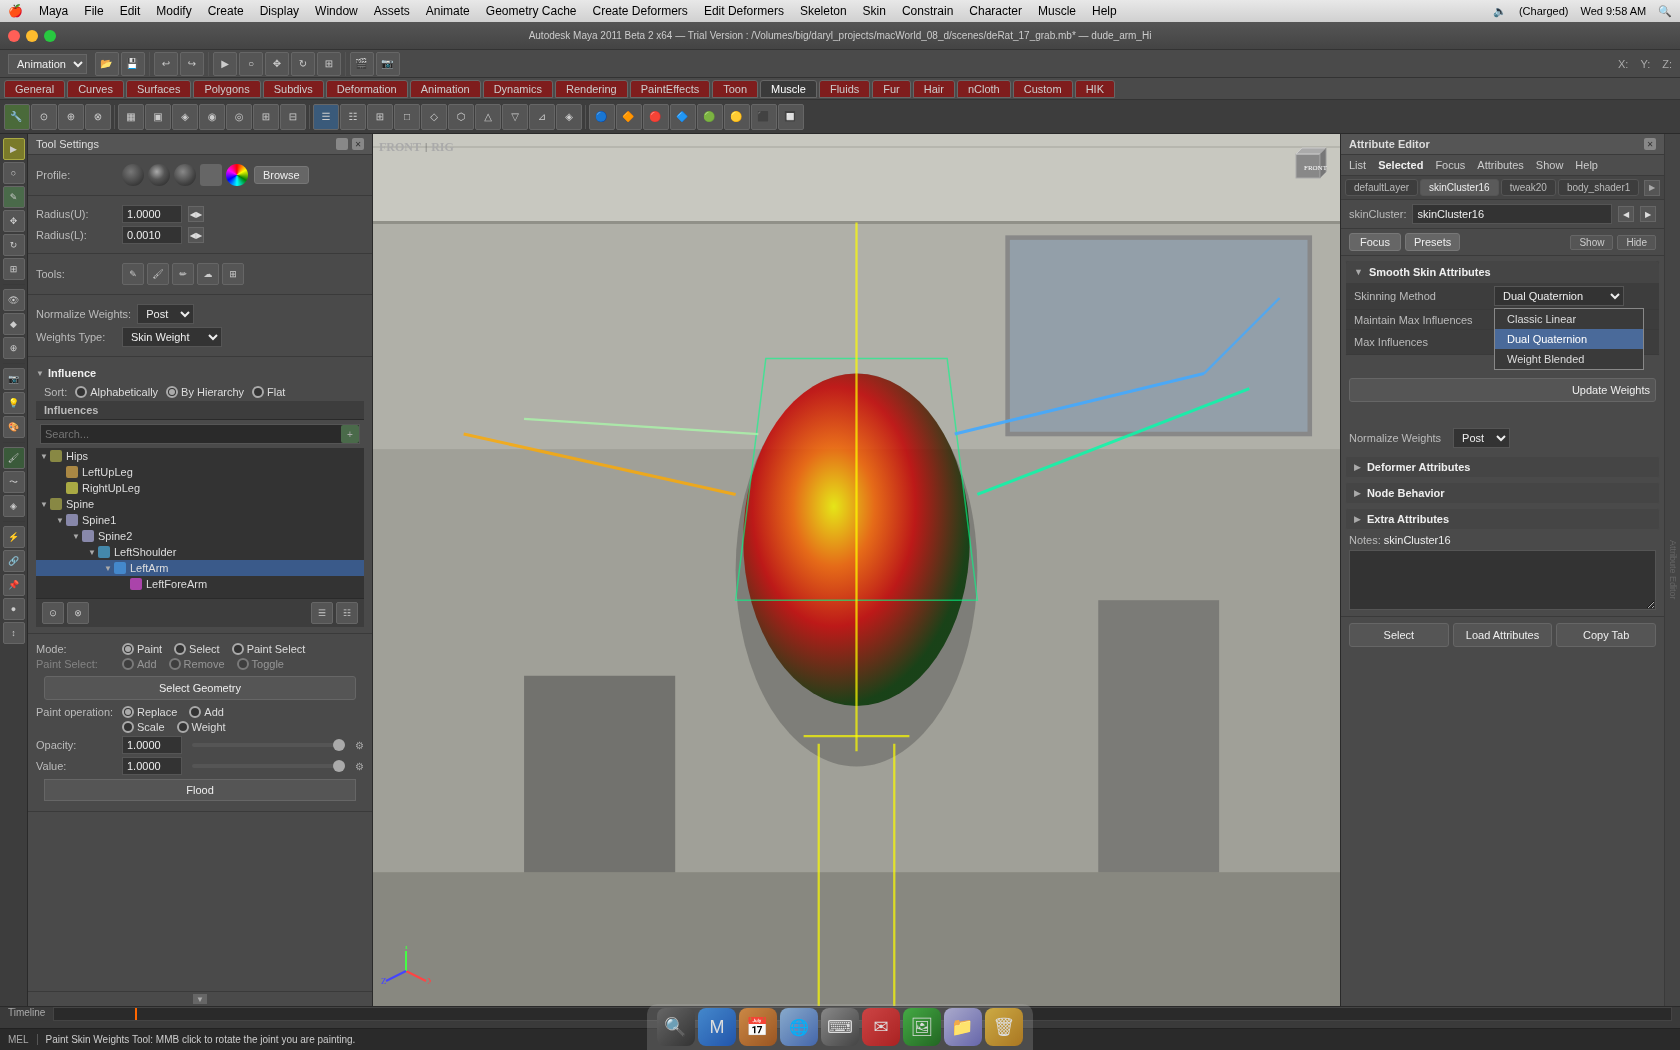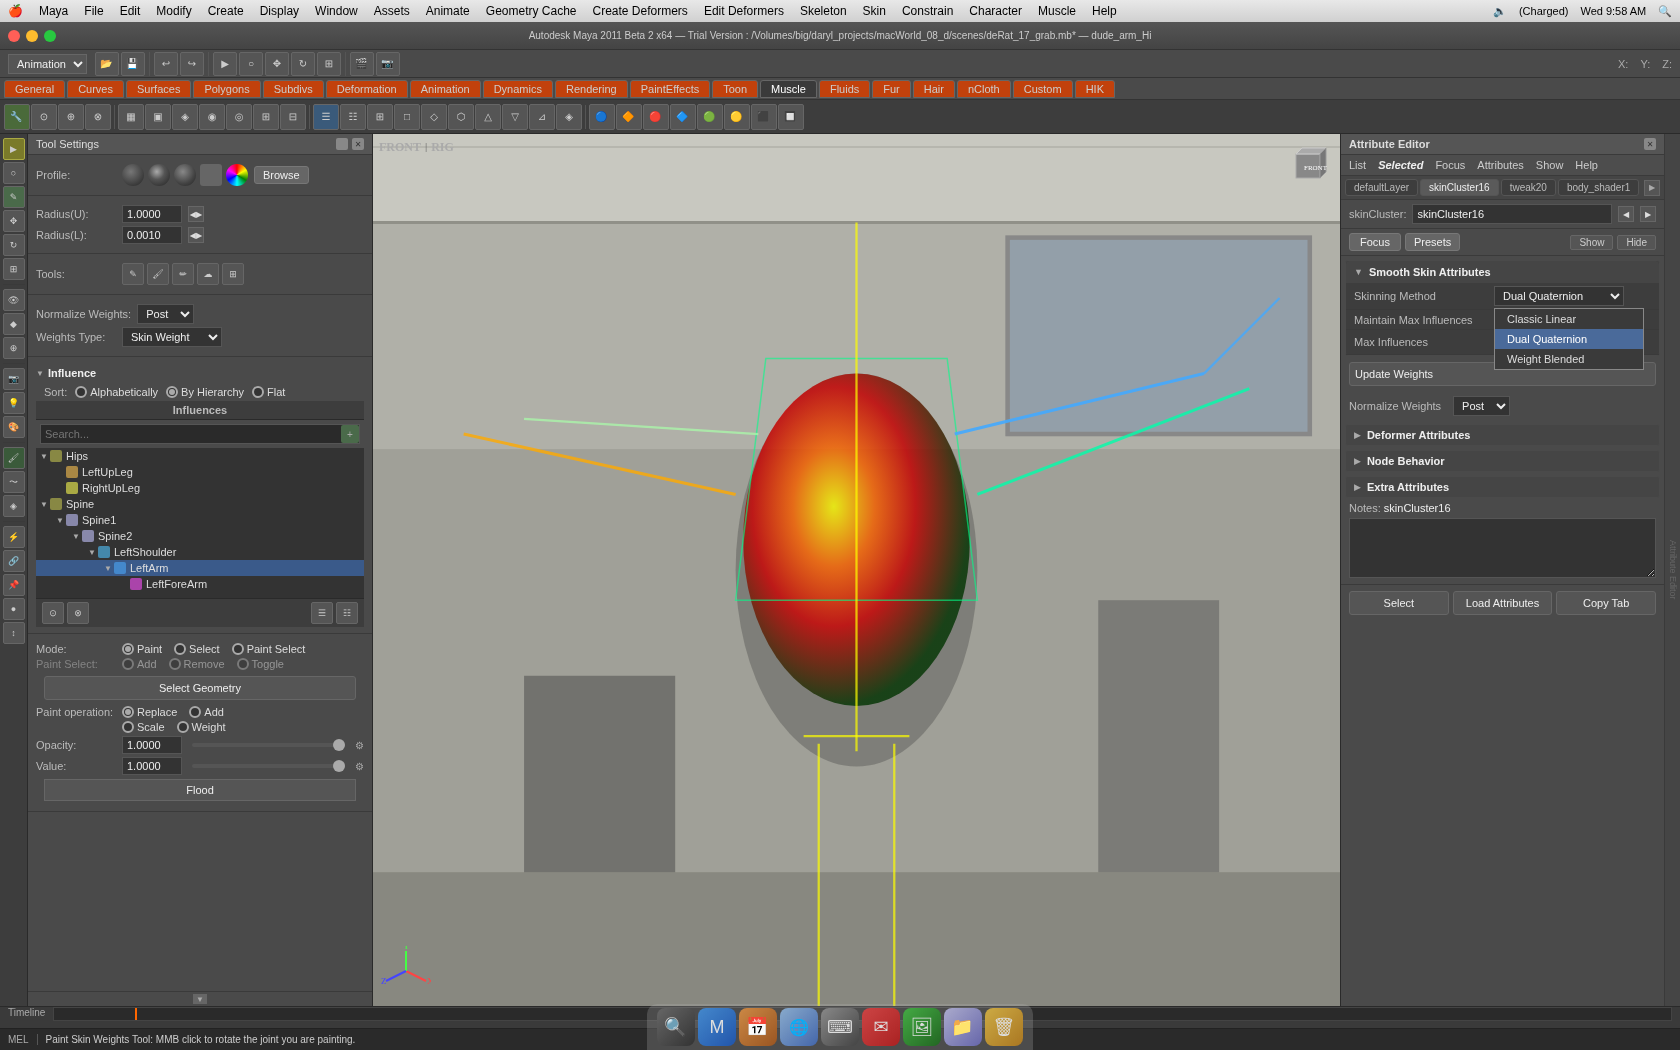--- a/index.html
+++ b/index.html
@@ -13,21 +13,21 @@
     
     #titlebar { width: 100%; height: 28px; background: linear-gradient(to bottom, #555, #444); display: flex; align-items: center; justify-content: center; color: #ccc; font-size: 11px; border-bottom: 1px solid #333; }
     #titlebar .traffic-lights { position: absolute; left: 8px; display: flex; gap: 6px; }
     #titlebar .tl { width: 12px; height: 12px; border-radius: 50%; }
     #titlebar .tl-red { background: #ff5f57; }
     #titlebar .tl-yellow { background: #febc2e; }
     #titlebar .tl-green { background: #28c840; }
 
     
     #shelf-tabs { width: 100%; height: 22px; background: #4a4a4a; display: flex; align-items: center; padding: 0 4px; gap: 2px; border-bottom: 1px solid #333; }
-    .shelf-tab { padding: 2px 10px; background: #c2410c; border: 1px solid #666; border-radius: 3px 3px 0 0; cursor: pointer; font-size: 11px; color: #ccc; }
+    .shelf-tab { padding: 2px 10px; background: #7f1d1d; border: 1px solid #666; border-radius: 3px 3px 0 0; cursor: pointer; font-size: 11px; color: #ccc; }
     .shelf-tab.active { background: #3a3a3a; color: #fff; }
     .toolbar-icon { width: 24px; height: 24px; background: #555; border: 1px solid #666; border-radius: 2px; display: flex; align-items: center; justify-content: center; cursor: pointer; font-size: 10px; color: #ccc; flex-shrink: 0; }
     .toolbar-sep { width: 1px; height: 24px; background: #555; margin: 0 2px; }
 
     
     #main-layout { display: flex; width: 100%; height: calc(1050px - 22px - 28px - 22px - 36px - 22px - 22px); }
 
     
     #left-toolbar { width: 28px; background: #3d3d3d; border-right: 1px solid #2a2a2a; display: flex; flex-direction: column; align-items: center; padding: 4px 0; gap: 2px; flex-shrink: 0; }
     .left-tool { width: 22px; height: 22px; background: #555; border: 1px solid #666; border-radius: 2px; display: flex; align-items: center; justify-content: center; cursor: pointer; font-size: 9px; color: #ccc; }
@@ -107,21 +107,21 @@
     .attr-section-header { display: flex; align-items: center; gap: 6px; padding: 5px 8px; background: #454545; border-radius: 3px 3px 0 0; cursor: pointer; }
     .attr-section-arrow { font-size: 9px; color: #aaa; }
     .attr-section-title { font-size: 11px; font-weight: bold; color: #eee; }
 
     .attr-row { display: flex; align-items: center; padding: 3px 8px; border-bottom: 1px solid #3a3a3a; }
     .attr-row-label { width: 140px; color: #bbb; font-size: 11px; }
     .attr-row-value { flex: 1; display: flex; align-items: center; gap: 4px; }
     .attr-checkbox { cursor: pointer; }
     .attr-num-input { width: 50px; height: 18px; background: #333; border: 1px solid #555; color: #eee; font-size: 11px; padding: 0 4px; }
 
-    .update-weights-btn { margin: 6px 8px; padding: 5px; background: #555; border: 1px solid #666; border-radius: 3px; cursor: pointer; color: #eee; font-size: 11px; text-align: left; }
+    .update-weights-btn { margin: 22px 8px; padding: 5px; background: #555; border: 1px solid #666; border-radius: 3px; cursor: pointer; color: #eee; font-size: 11px; text-align: right; }
 
     .normalize-row { display: flex; align-items: center; padding: 4px 8px; gap: 8px; }
 
     .collapsible-section { margin: 4px; }
     .coll-header { display: flex; align-items: center; gap: 6px; padding: 4px 8px; background: #454545; border: 1px solid #4a4a4a; cursor: pointer; border-radius: 3px; }
     .coll-arrow { font-size: 9px; color: #aaa; }
     .coll-title { font-size: 11px; font-weight: bold; color: #eee; }
 
     .notes-section { margin: 4px 8px; }
     .notes-label { color: #bbb; font-size: 11px; margin-bottom: 4px; }
@@ -152,21 +152,21 @@
       background: 
         radial-gradient(ellipse at 50% 20%, #c0bfba 0%, #a0a090 30%, #808070 60%, #606050 100%);
       position: relative;
       overflow: hidden;
       font-family: Liberation Serif, serif;
     }
 
     .sort-row { display: flex; align-items: flex-start; gap: 8px; padding: 3px 8px; }
     .sort-label { color: #bbb; font-size: 11px; }
 
-    .inf-header-label { padding: 3px 8px; color: #bbb; font-size: 11px; font-weight: bold; background: #3d3d3d; border-bottom: 1px solid #2a2a2a; text-align: center; }
+    .inf-header-label { padding: 3px 8px; color: #bbb; font-size: 11px; font-weight: bold; background: #3d3d3d; border-bottom: 1px solid #2a2a2a; }
   </style>
 </head>
 <body>
 
 <div id="menubar">
   <span>🍎</span>
   <span>Maya</span>
   <span>File</span>
   <span>Edit</span>
   <span>Modify</span>
@@ -674,21 +674,21 @@
 
     <div style="width:calc(100% - 16px);">
 
       <div id="attr-editor-header">
         <span id="attr-editor-title">Attribute Editor</span>
         <div style="width:12px;height:12px;background:#888;border-radius:2px;cursor:pointer;font-size:8px;display:flex;align-items:center;justify-content:center;color:#333;">✕</div>
       </div>
 
       <div class="attr-menu-bar">
         <span class="attr-menu-item">List</span>
-        <span class="attr-menu-item" style="font-weight:bold;color:#eee;font-style:italic;">Selected</span>
+        <span class="attr-menu-item" style="font-weight:bold;color:#eee;">Selected</span>
         <span class="attr-menu-item">Focus</span>
         <span class="attr-menu-item">Attributes</span>
         <span class="attr-menu-item">Show</span>
         <span class="attr-menu-item">Help</span>
       </div>
 
       <div class="attr-tabs-row">
         <div class="attr-tab">defaultLayer</div>
         <div class="attr-tab active">skinCluster16</div>
         <div class="attr-tab">tweak20</div>

